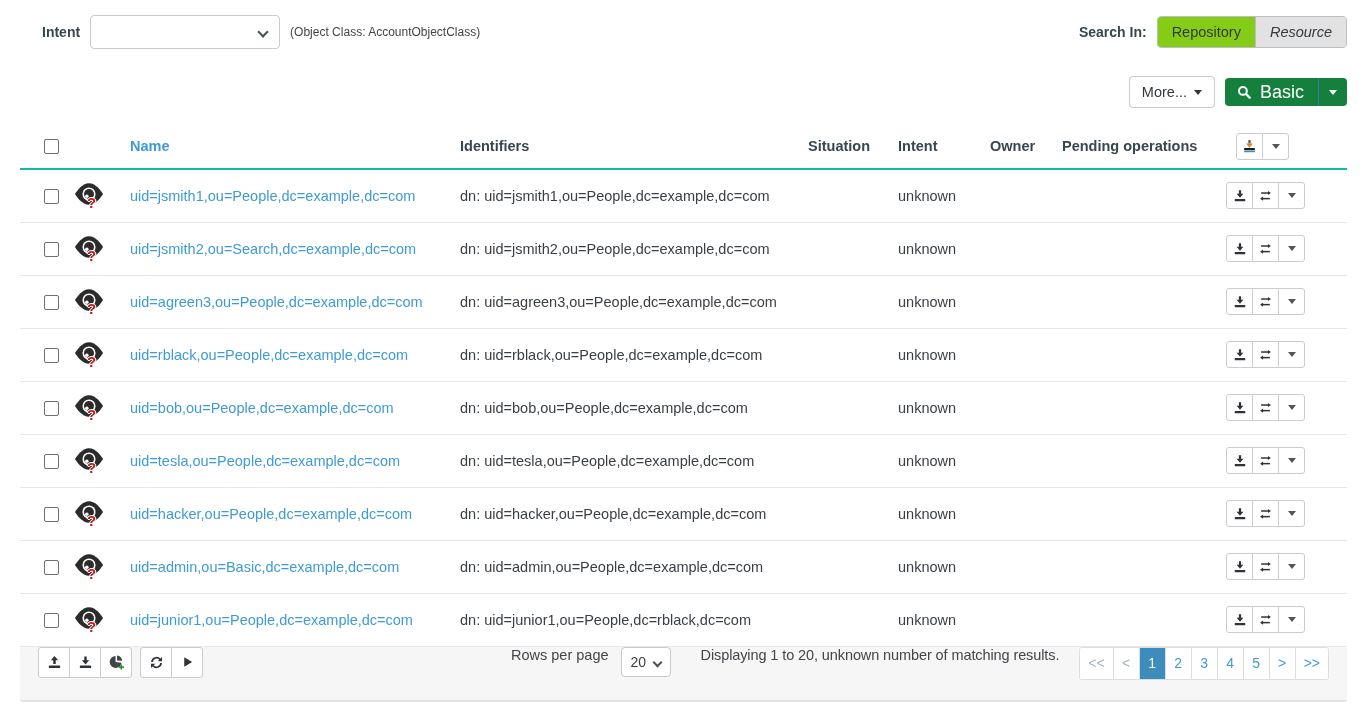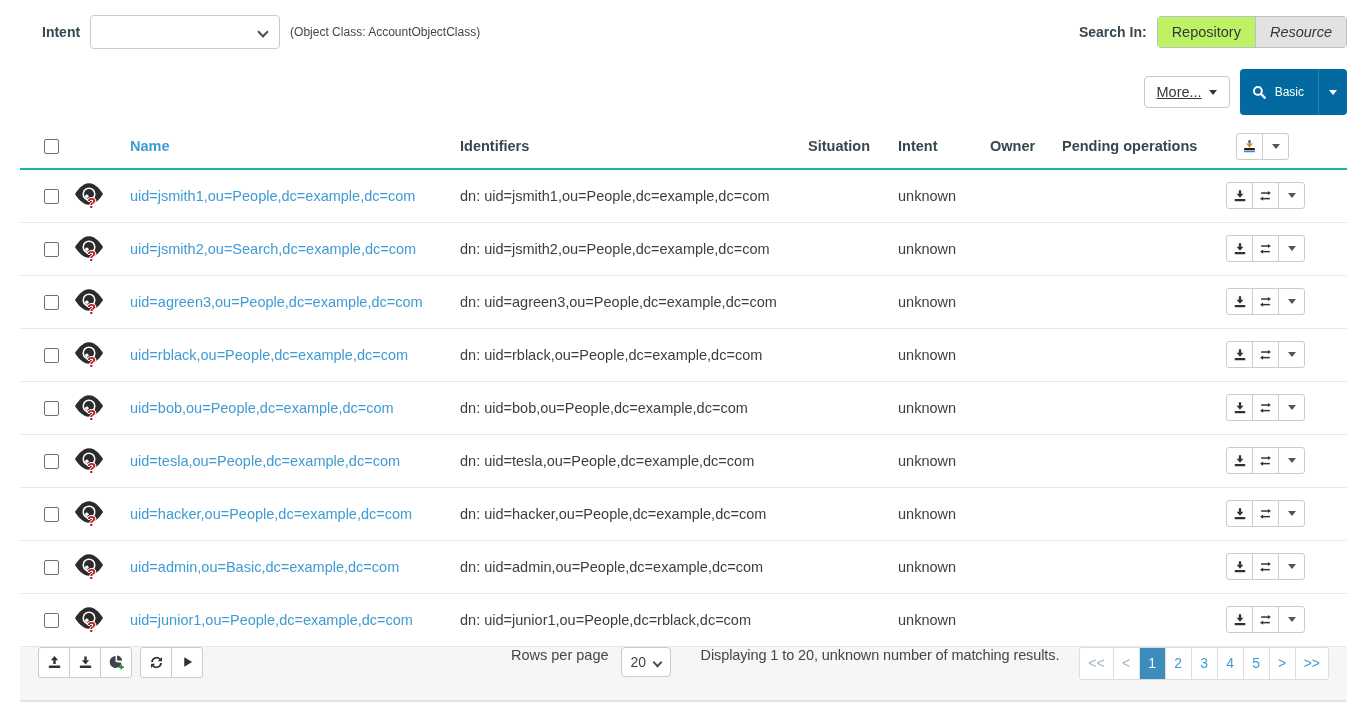--- a/index.html
+++ b/index.html
@@ -15,36 +15,36 @@
     border-radius: 4px; height: 34px; display: flex; align-items: center;
     padding: 0 26px 0 10px; cursor: pointer; }
   .intent-select { width: 190px; margin-left: 10px; }
   .select-box .chev { position: absolute; right: 12px; top: 12px; width: 8px; height: 8px;
     border-right: 2px solid #4a5258; border-bottom: 2px solid #4a5258; transform: rotate(45deg); }
   .select-value { font-size: 14px; color: #3a3f44; }
   .objclass { margin-left: 10px; font-size: 12px; color: #41464b; }
   .spacer { flex: 1; }
   .seg-group { display: flex; margin-left: 10px; border: 1px solid #b9bfc4;
     border-radius: 4px; overflow: hidden; }
-  .seg-btn { font-family: inherit; font-size: 14.5px; color: #33383d; background: #bef264;
+  .seg-btn { font-family: inherit; font-size: 14.5px; color: #33383d; background: #84cc16;
     border: none; padding: 7px 14px; cursor: pointer; }
   .seg-btn + .seg-btn { border-left: 1px solid #b9bfc4; font-style: italic; }
   .seg-btn.active { background: #e2e2e2; }
 
   
   .row-search { display: flex; justify-content: flex-end; align-items: center;
     margin-top: 27px; height: 32px; }
   .more-btn { font-family: inherit; display: inline-flex; align-items: center;
     background: #fff; border: 1px solid #c6cbd0; border-radius: 4px; height: 32px;
-    padding: 0 12px; font-size: 14.5px; color: #33383d; cursor: pointer; text-decoration: underline; }
+    padding: 0 12px; font-size: 14.5px; color: #33383d; cursor: pointer; }
   .caret { display: inline-block; width: 0; height: 0; border-left: 4px solid transparent;
     border-right: 4px solid transparent; border-top: 5px solid currentColor; margin-left: 7px; }
   .blue-group { display: flex; margin-left: 10px; border-radius: 4px; overflow: hidden; }
-  .btn-blue { font-family: inherit; background: #0369a1; color: #fff; border: none;
-    height: 46px; display: inline-flex; align-items: center; cursor: pointer; font-size: 12px; }
+  .btn-blue { font-family: inherit; background: #15803d; color: #fff; border: none;
+    height: 28px; display: inline-flex; align-items: center; cursor: pointer; font-size: 18px; }
   .btn-blue.main { padding: 0 14px 0 12px; }
   .btn-blue.main svg { margin-right: 8px; }
   .btn-blue.caret-seg { padding: 0 10px; border-left: 1px solid #377fa9; }
   .btn-blue .caret { margin-left: 0; }
 
   
   table { width: 100%; border-collapse: collapse; margin-top: 16px; table-layout: fixed; }
   th, td { text-align: left; vertical-align: middle; overflow: hidden; white-space: nowrap; }
   thead th { height: 45px; font-size: 14.5px; font-weight: bold; color: #37474f;
     border-bottom: 2px solid #14b8a6; }

